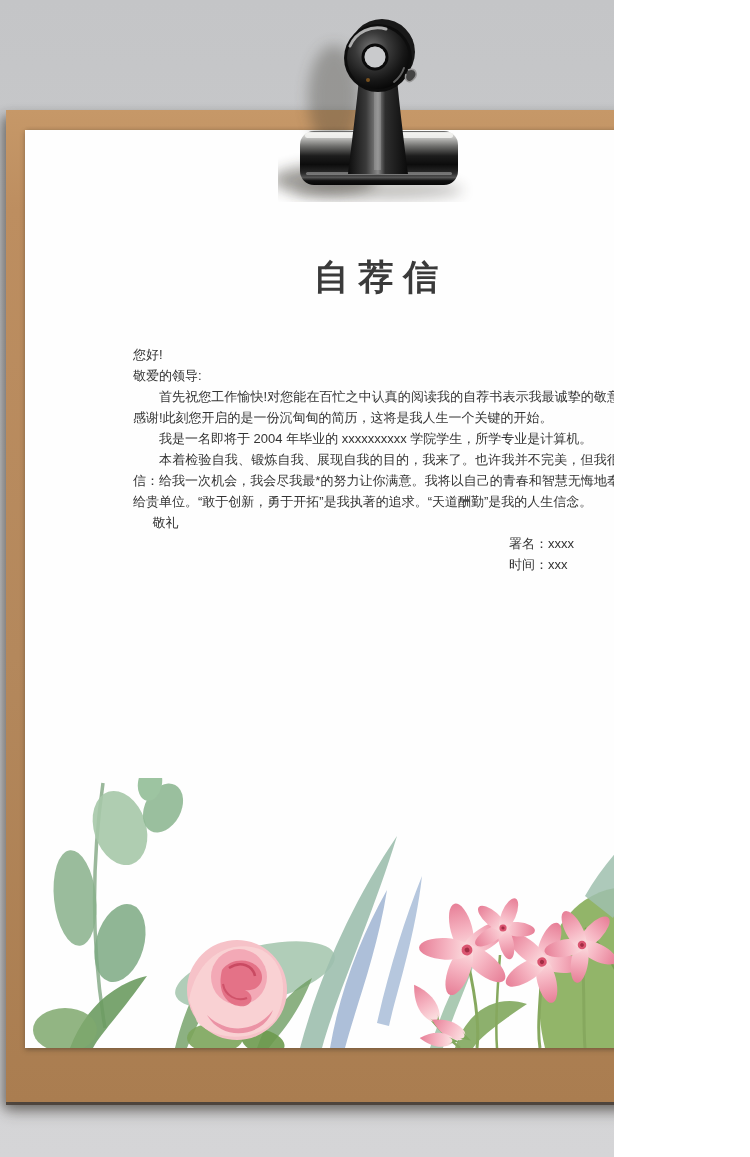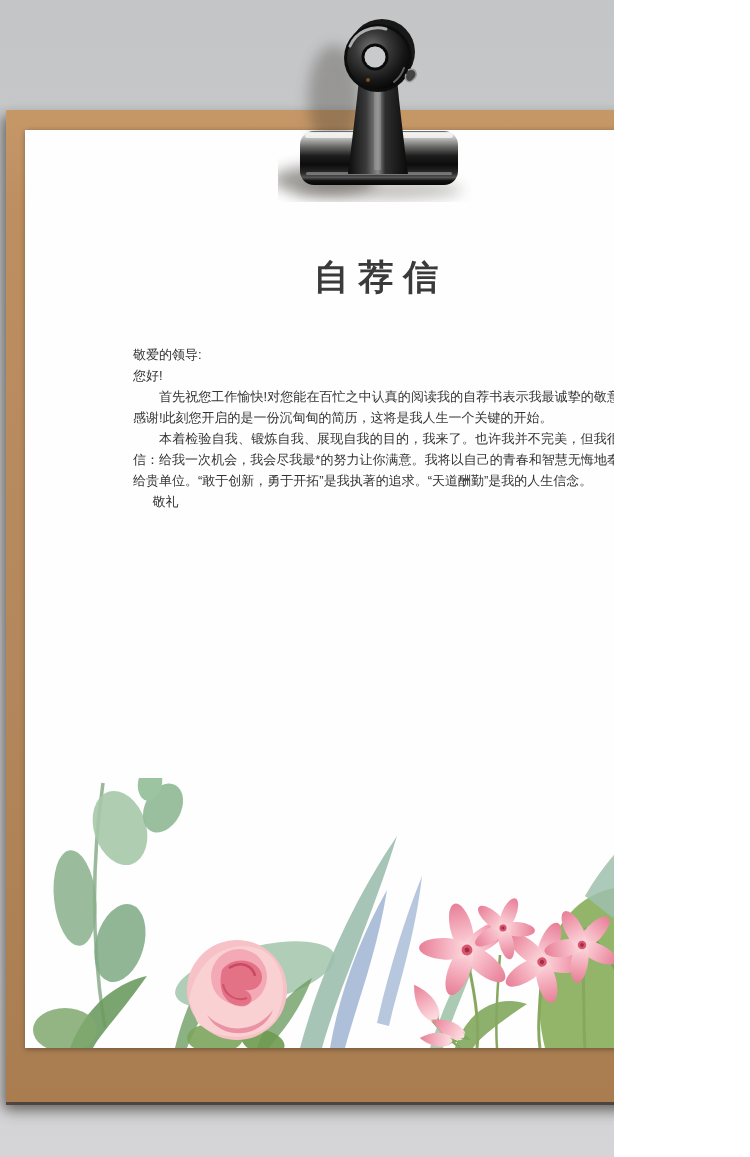--- a/index.html
+++ b/index.html
@@ -28,25 +28,30 @@
 
 <div class="stage">
 
   <div class="board"></div>
 
   <div class="paper">
 
     <div class="letter-title">自 荐 信</div>
 
     <div class="body-text">
+      <p>您好!</p>
       <p>敬爱的领导:</p>
-      <p>您好!</p>
       <p class="p-indent">首先祝您工作愉快!对您能在百忙之中认真的阅读我的自荐书表示我最诚挚的敬意和感谢!此刻您开启的是一份沉甸甸的简历，这将是我人生一个关键的开始。</p>
+      <p class="p-indent">我是一名即将于 2004 年毕业的 xxxxxxxxxx 学院学生，所学专业是计算机。</p>
       <p class="p-indent">本着检验自我、锻炼自我、展现自我的目的，我来了。也许我并不完美，但我很自信：给我一次机会，我会尽我最*的努力让你满意。我将以自己的青春和智慧无悔地奉献给贵单位。“敢于创新，勇于开拓”是我执著的追求。“天道酬勤”是我的人生信念。</p>
       <p class="p-jingli">敬礼</p>
+      <div class="signature-block">
+        <p>署名：xxxx</p>
+        <p>时间：xxx</p>
+      </div>
     </div>
 
     <div class="flowers">
       <svg width="702" height="270" viewBox="0 0 702 270" xmlns="http://www.w3.org/2000/svg">
         <defs>
           <linearGradient id="petal" x1="0" y1="0" x2="0" y2="1">
             <stop offset="0" stop-color="#e77f97"></stop>
             <stop offset="0.55" stop-color="#f6b6c3"></stop>
             <stop offset="1" stop-color="#fce4e4"></stop>
           </linearGradient>

